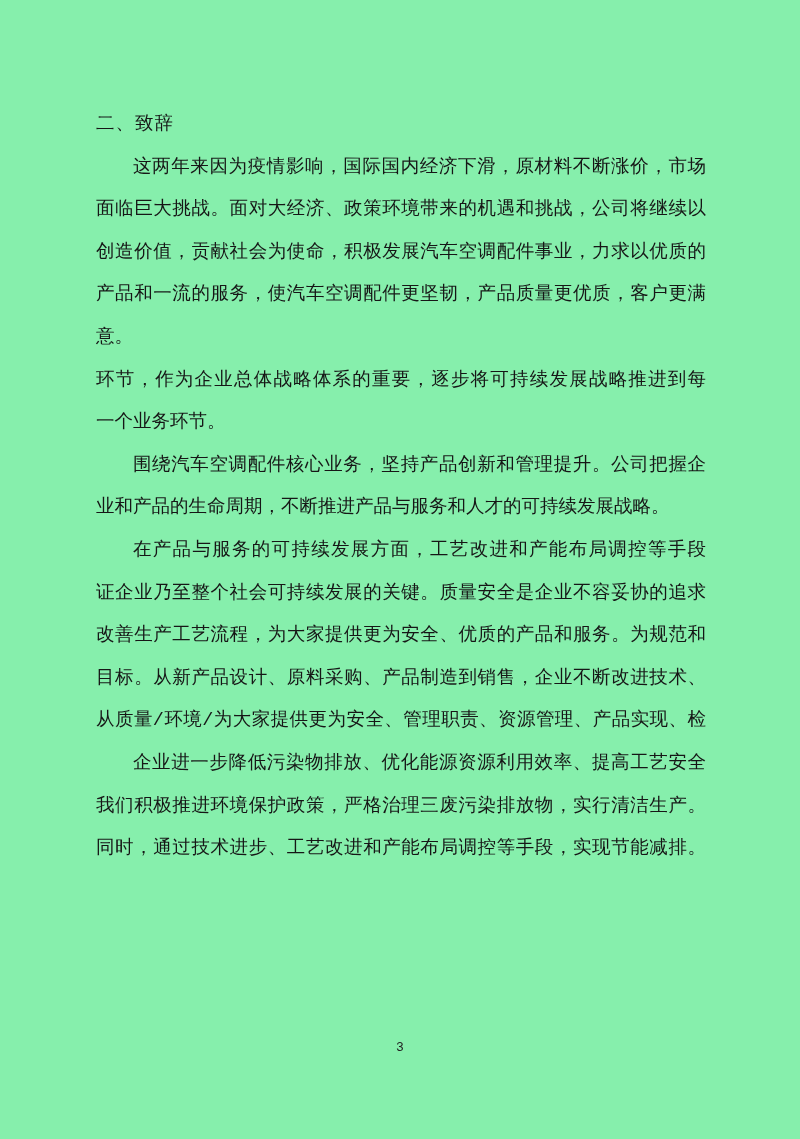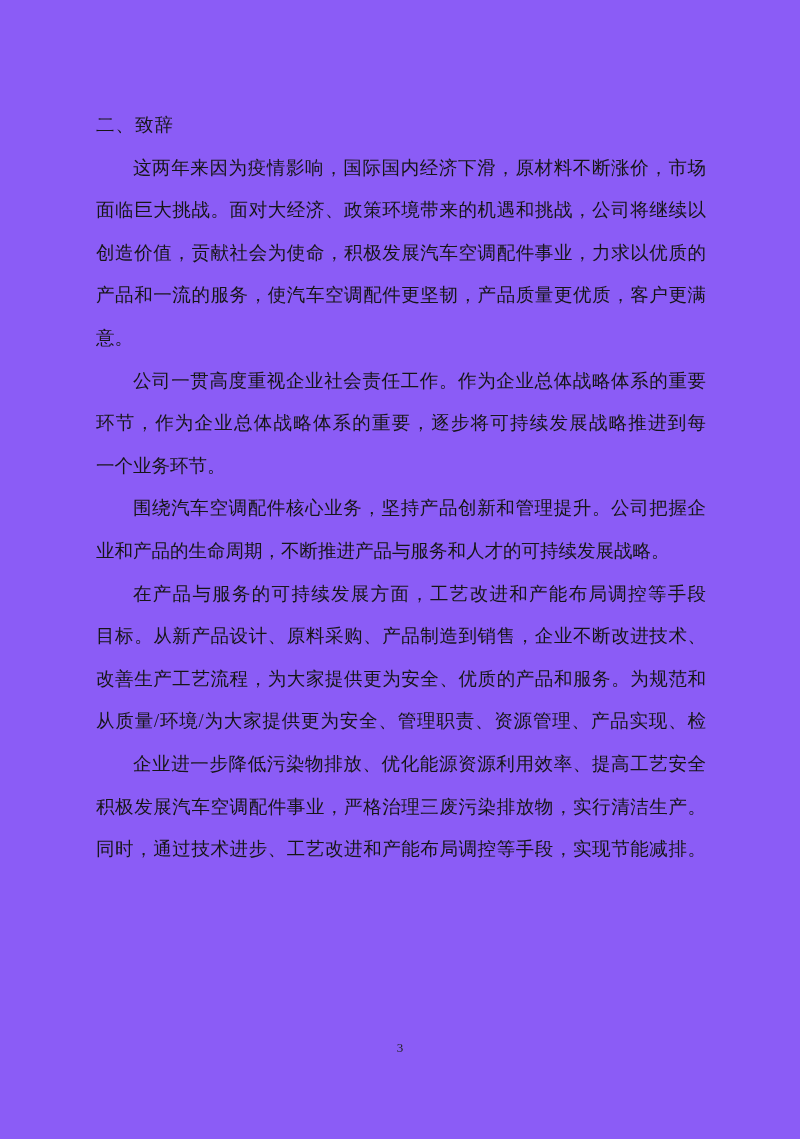--- a/index.html
+++ b/index.html
@@ -4,23 +4,23 @@
 <style>
   html, body {
     margin: 0;
     padding: 0;
     background: #ffffff;
   }
   .page {
     position: relative;
     width: 800px;
     height: 1139px;
-    background: #8b5cf6;
+    background: #86efac;
     overflow: hidden;
-    font-family: Liberation Serif, serif;
+    font-family: Liberation Mono, monospace;
     color: #161616;
   }
   .content {
     position: absolute;
     left: 96px;
     top: 104px;
     width: 610px;
     font-size: 18.5px;
   }
   .heading {
@@ -70,40 +70,40 @@
 
     <div class="para">
       <div class="line first">这两年来因为疫情影响，国际国内经济下滑，原材料不断涨价，市场</div>
       <div class="line">面临巨大挑战。面对大经济、政策环境带来的机遇和挑战，公司将继续以</div>
       <div class="line">创造价值，贡献社会为使命，积极发展汽车空调配件事业，力求以优质的</div>
       <div class="line">产品和一流的服务，使汽车空调配件更坚韧，产品质量更优质，客户更满</div>
       <div class="line end">意。</div>
     </div>
 
     <div class="para">
-      <div class="line first">公司一贯高度重视企业社会责任工作。作为企业总体战略体系的重要</div>
       <div class="line">环节，作为企业总体战略体系的重要，逐步将可持续发展战略推进到每</div>
       <div class="line end">一个业务环节。</div>
     </div>
 
     <div class="para">
       <div class="line first">围绕汽车空调配件核心业务，坚持产品创新和管理提升。公司把握企</div>
       <div class="line end">业和产品的生命周期，不断推进产品与服务和人才的可持续发展战略。</div>
     </div>
 
     <div class="para">
       <div class="line first">在产品与服务的可持续发展方面，工艺改进和产能布局调控等手段</div>
+      <div class="line">证企业乃至整个社会可持续发展的关键。质量安全是企业不容妥协的追求</div>
+      <div class="line">改善生产工艺流程，为大家提供更为安全、优质的产品和服务。为规范和</div>
       <div class="line">目标。从新产品设计、原料采购、产品制造到销售，企业不断改进技术、</div>
-      <div class="line">改善生产工艺流程，为大家提供更为安全、优质的产品和服务。为规范和</div>
       <div class="line">从质量/环境/为大家提供更为安全、管理职责、资源管理、产品实现、检</div>
     </div>
 
     <div class="para">
       <div class="line first">企业进一步降低污染物排放、优化能源资源利用效率、提高工艺安全</div>
-      <div class="line">积极发展汽车空调配件事业，严格治理三废污染排放物，实行清洁生产。</div>
+      <div class="line">我们积极推进环境保护政策，严格治理三废污染排放物，实行清洁生产。</div>
       <div class="line">同时，通过技术进步、工艺改进和产能布局调控等手段，实现节能减排。</div>
     </div>
 
   </div>
 
   <div class="footer">
     <span>3</span>
   </div>
 </div>
 

